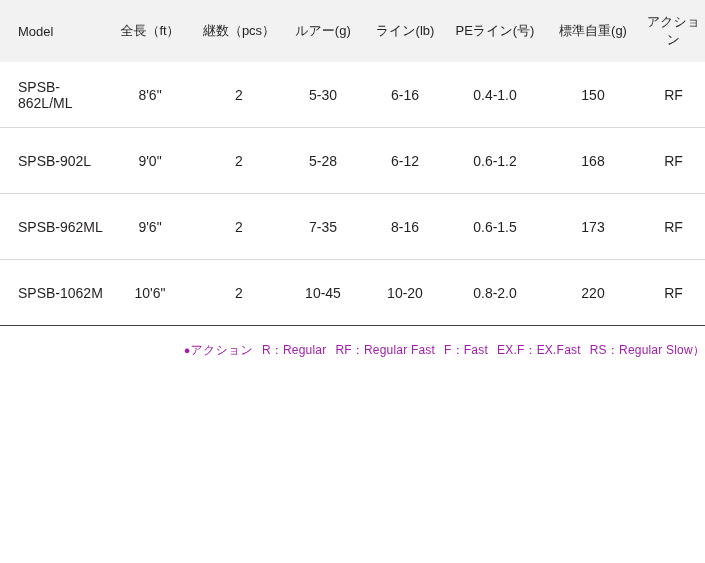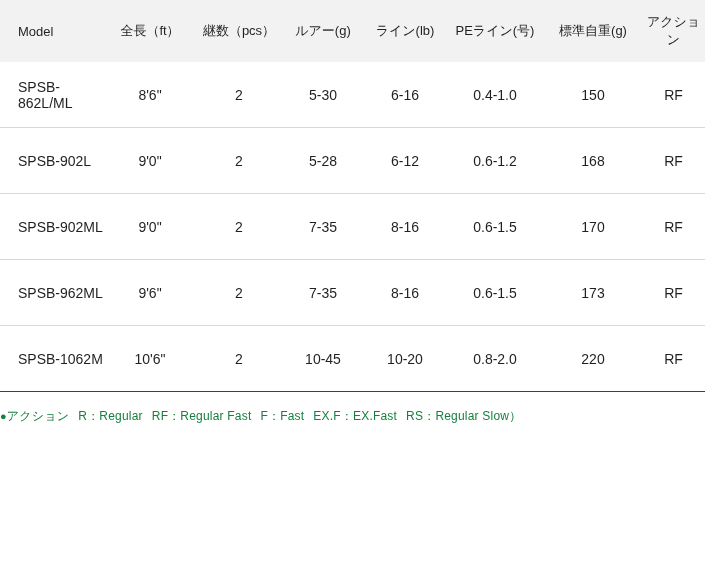--- a/index.html
+++ b/index.html
@@ -62,22 +62,22 @@
   col.c-length  { width: 92px; }
   col.c-pieces  { width: 86px; }
   col.c-lure    { width: 82px; }
   col.c-line    { width: 82px; }
   col.c-peline  { width: 98px; }
   col.c-weight  { width: 98px; }
   col.c-action  { width: 63px; }
 
   .note {
     font-size: 12px;
-    color: #15803d;
-    text-align: left;
+    color: #a21caf;
+    text-align: right;
     padding-top: 16px;
     letter-spacing: 0.2px;
   }
   .note .bullet {
     font-size: 11px;
   }
   .note .gap {
     display: inline-block;
     width: 9px;
   }
@@ -125,30 +125,20 @@
         <td class="col-model">SPSB-902L</td>
         <td>9'0"</td>
         <td>2</td>
         <td>5-28</td>
         <td>6-12</td>
         <td>0.6-1.2</td>
         <td>168</td>
         <td>RF</td>
       </tr>
       <tr>
-        <td class="col-model">SPSB-902ML</td>
-        <td>9'0"</td>
-        <td>2</td>
-        <td>7-35</td>
-        <td>8-16</td>
-        <td>0.6-1.5</td>
-        <td>170</td>
-        <td>RF</td>
-      </tr>
-      <tr>
         <td class="col-model">SPSB-962ML</td>
         <td>9'6"</td>
         <td>2</td>
         <td>7-35</td>
         <td>8-16</td>
         <td>0.6-1.5</td>
         <td>173</td>
         <td>RF</td>
       </tr>
       <tr>

